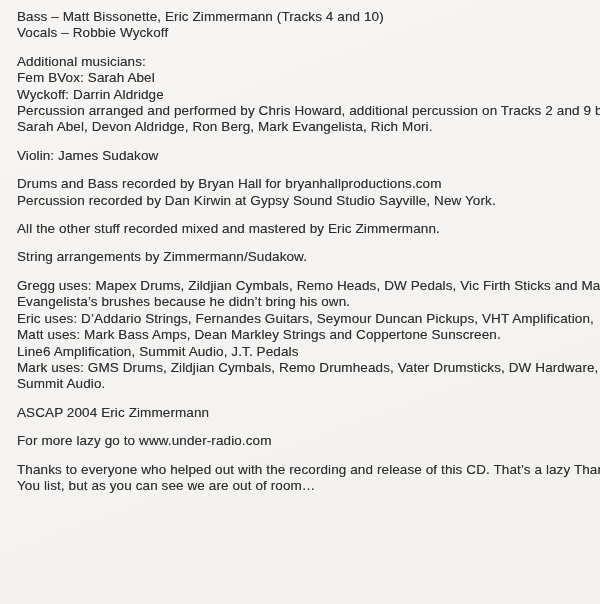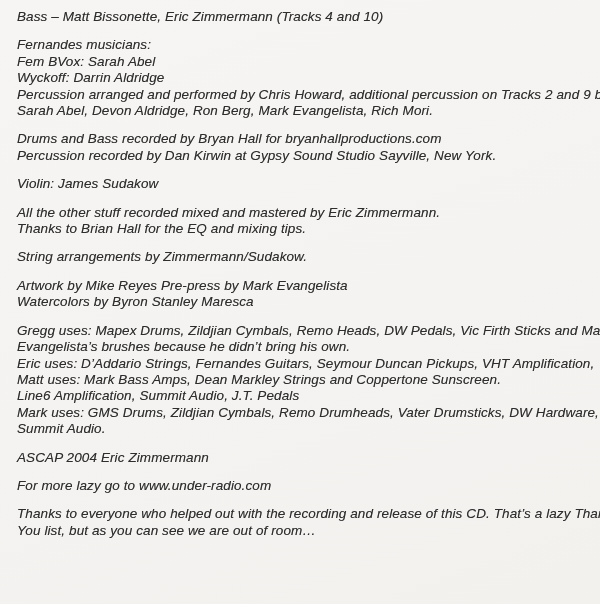--- a/index.html
+++ b/index.html
@@ -22,62 +22,57 @@
     font-size: 13.5px;
     line-height: 16.4px;
     letter-spacing: 0.1px;
     text-shadow: 0 0 0.5px rgba(40,40,40,0.45); 
   }
   .para {
     margin: 0 0 12px 0;
   }
   .line {
     white-space: nowrap;
-    font-style: italic;
   }
 </style>
 </head>
 <body>
 
 <div class="page">
 
   <div class="para">
     <div class="line">Bass – Matt Bissonette, Eric Zimmermann (Tracks 4 and 10)</div>
+    <div class="line">Vocals – Robbie Wyckoff</div>
   </div>
 
   <div class="para">
-    <div class="line">Fernandes musicians:</div>
+    <div class="line">Additional musicians:</div>
     <div class="line">Fem BVox: Sarah Abel</div>
     <div class="line">Wyckoff: Darrin Aldridge</div>
     <div class="line">Percussion arranged and performed by Chris Howard, additional percussion on Tracks 2 and 9 by</div>
     <div class="line">Sarah Abel, Devon Aldridge, Ron Berg, Mark Evangelista, Rich Mori.</div>
+  </div>
+
+  <div class="para">
+    <div class="line">Violin: James Sudakow</div>
   </div>
 
   <div class="para">
     <div class="line">Drums and Bass recorded by Bryan Hall for bryanhallproductions.com</div>
     <div class="line">Percussion recorded by Dan Kirwin at Gypsy Sound Studio Sayville, New York.</div>
   </div>
 
   <div class="para">
-    <div class="line">Violin: James Sudakow</div>
-  </div>
-
-  <div class="para">
     <div class="line">All the other stuff recorded mixed and mastered by Eric Zimmermann.</div>
-    <div class="line">Thanks to Brian Hall for the EQ and mixing tips.</div>
   </div>
 
   <div class="para">
     <div class="line">String arrangements by Zimmermann/Sudakow.</div>
   </div>
 
-  <div class="para">
-    <div class="line">Artwork by Mike Reyes Pre-press by Mark Evangelista</div>
-    <div class="line">Watercolors by Byron Stanley Maresca</div>
-  </div>
 
   <div class="para">
     <div class="line">Gregg uses: Mapex Drums, Zildjian Cymbals, Remo Heads, DW Pedals, Vic Firth Sticks and Mark</div>
     <div class="line">Evangelista’s brushes because he didn’t bring his own.</div>
     <div class="line">Eric uses: D’Addario Strings, Fernandes Guitars, Seymour Duncan Pickups, VHT Amplification,</div>
     <div class="line">Matt uses: Mark Bass Amps, Dean Markley Strings and Coppertone Sunscreen.</div>
     <div class="line">Line6 Amplification, Summit Audio, J.T. Pedals</div>
     <div class="line">Mark uses: GMS Drums, Zildjian Cymbals, Remo Drumheads, Vater Drumsticks, DW Hardware,</div>
     <div class="line">Summit Audio.</div>
   </div>

